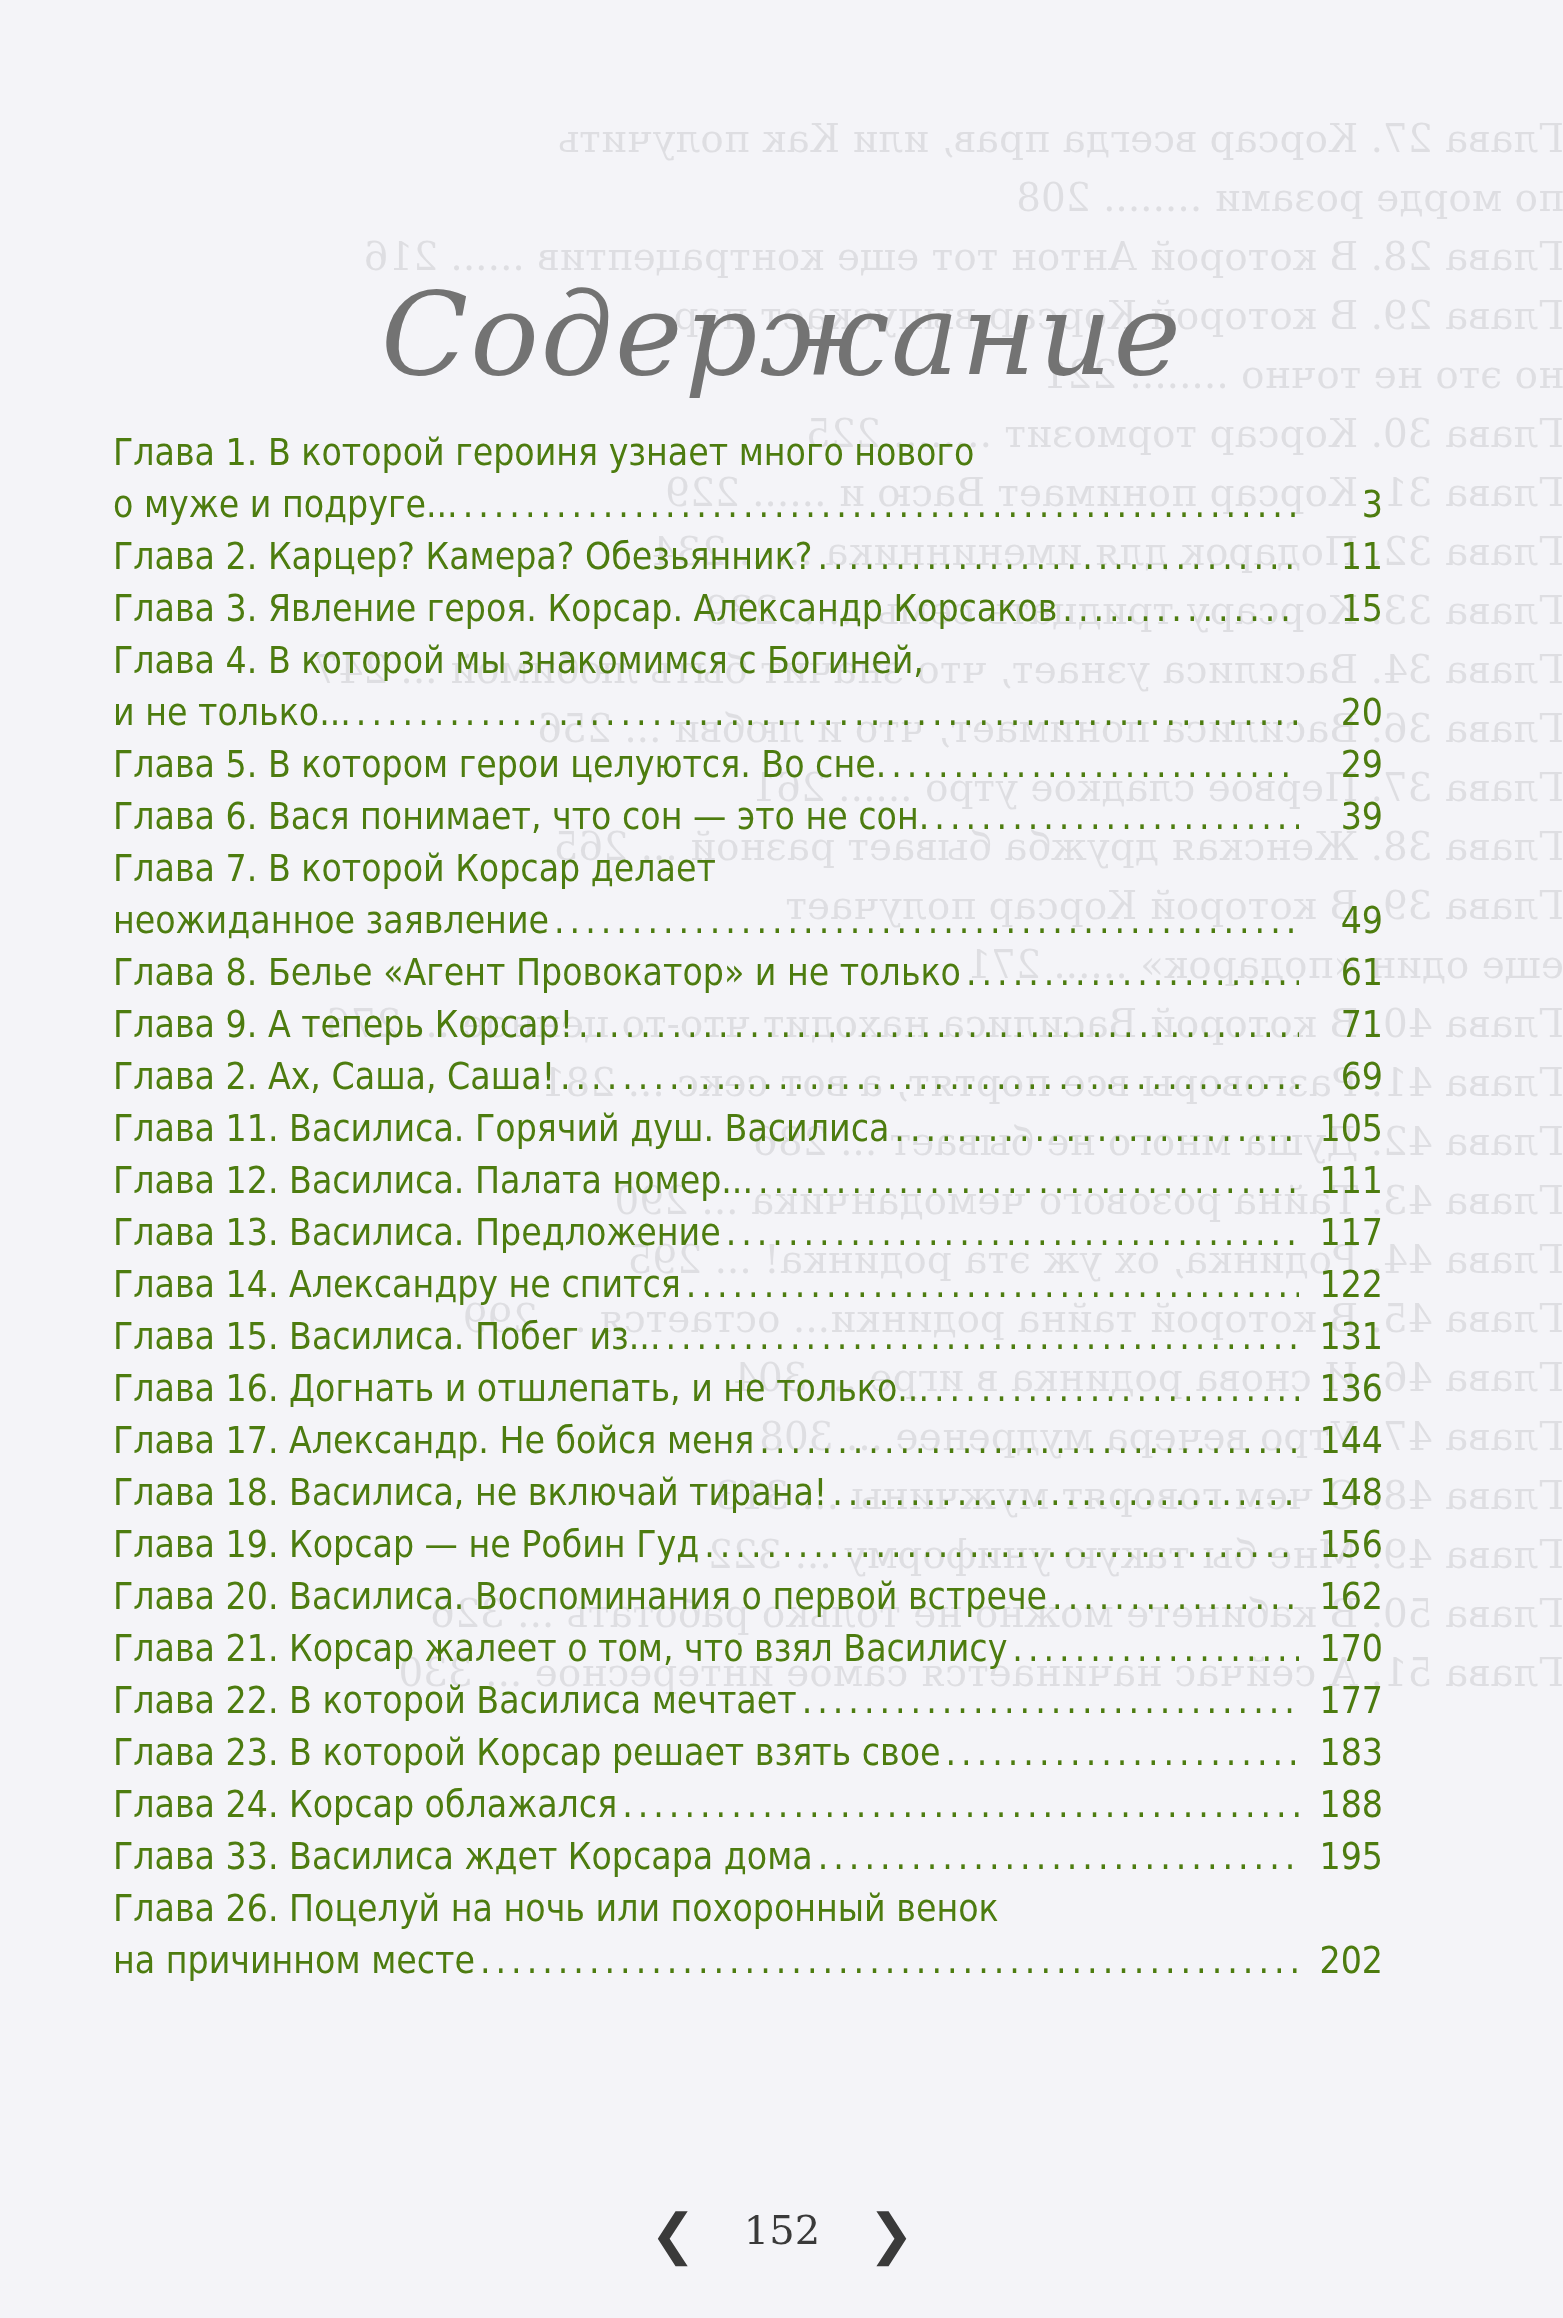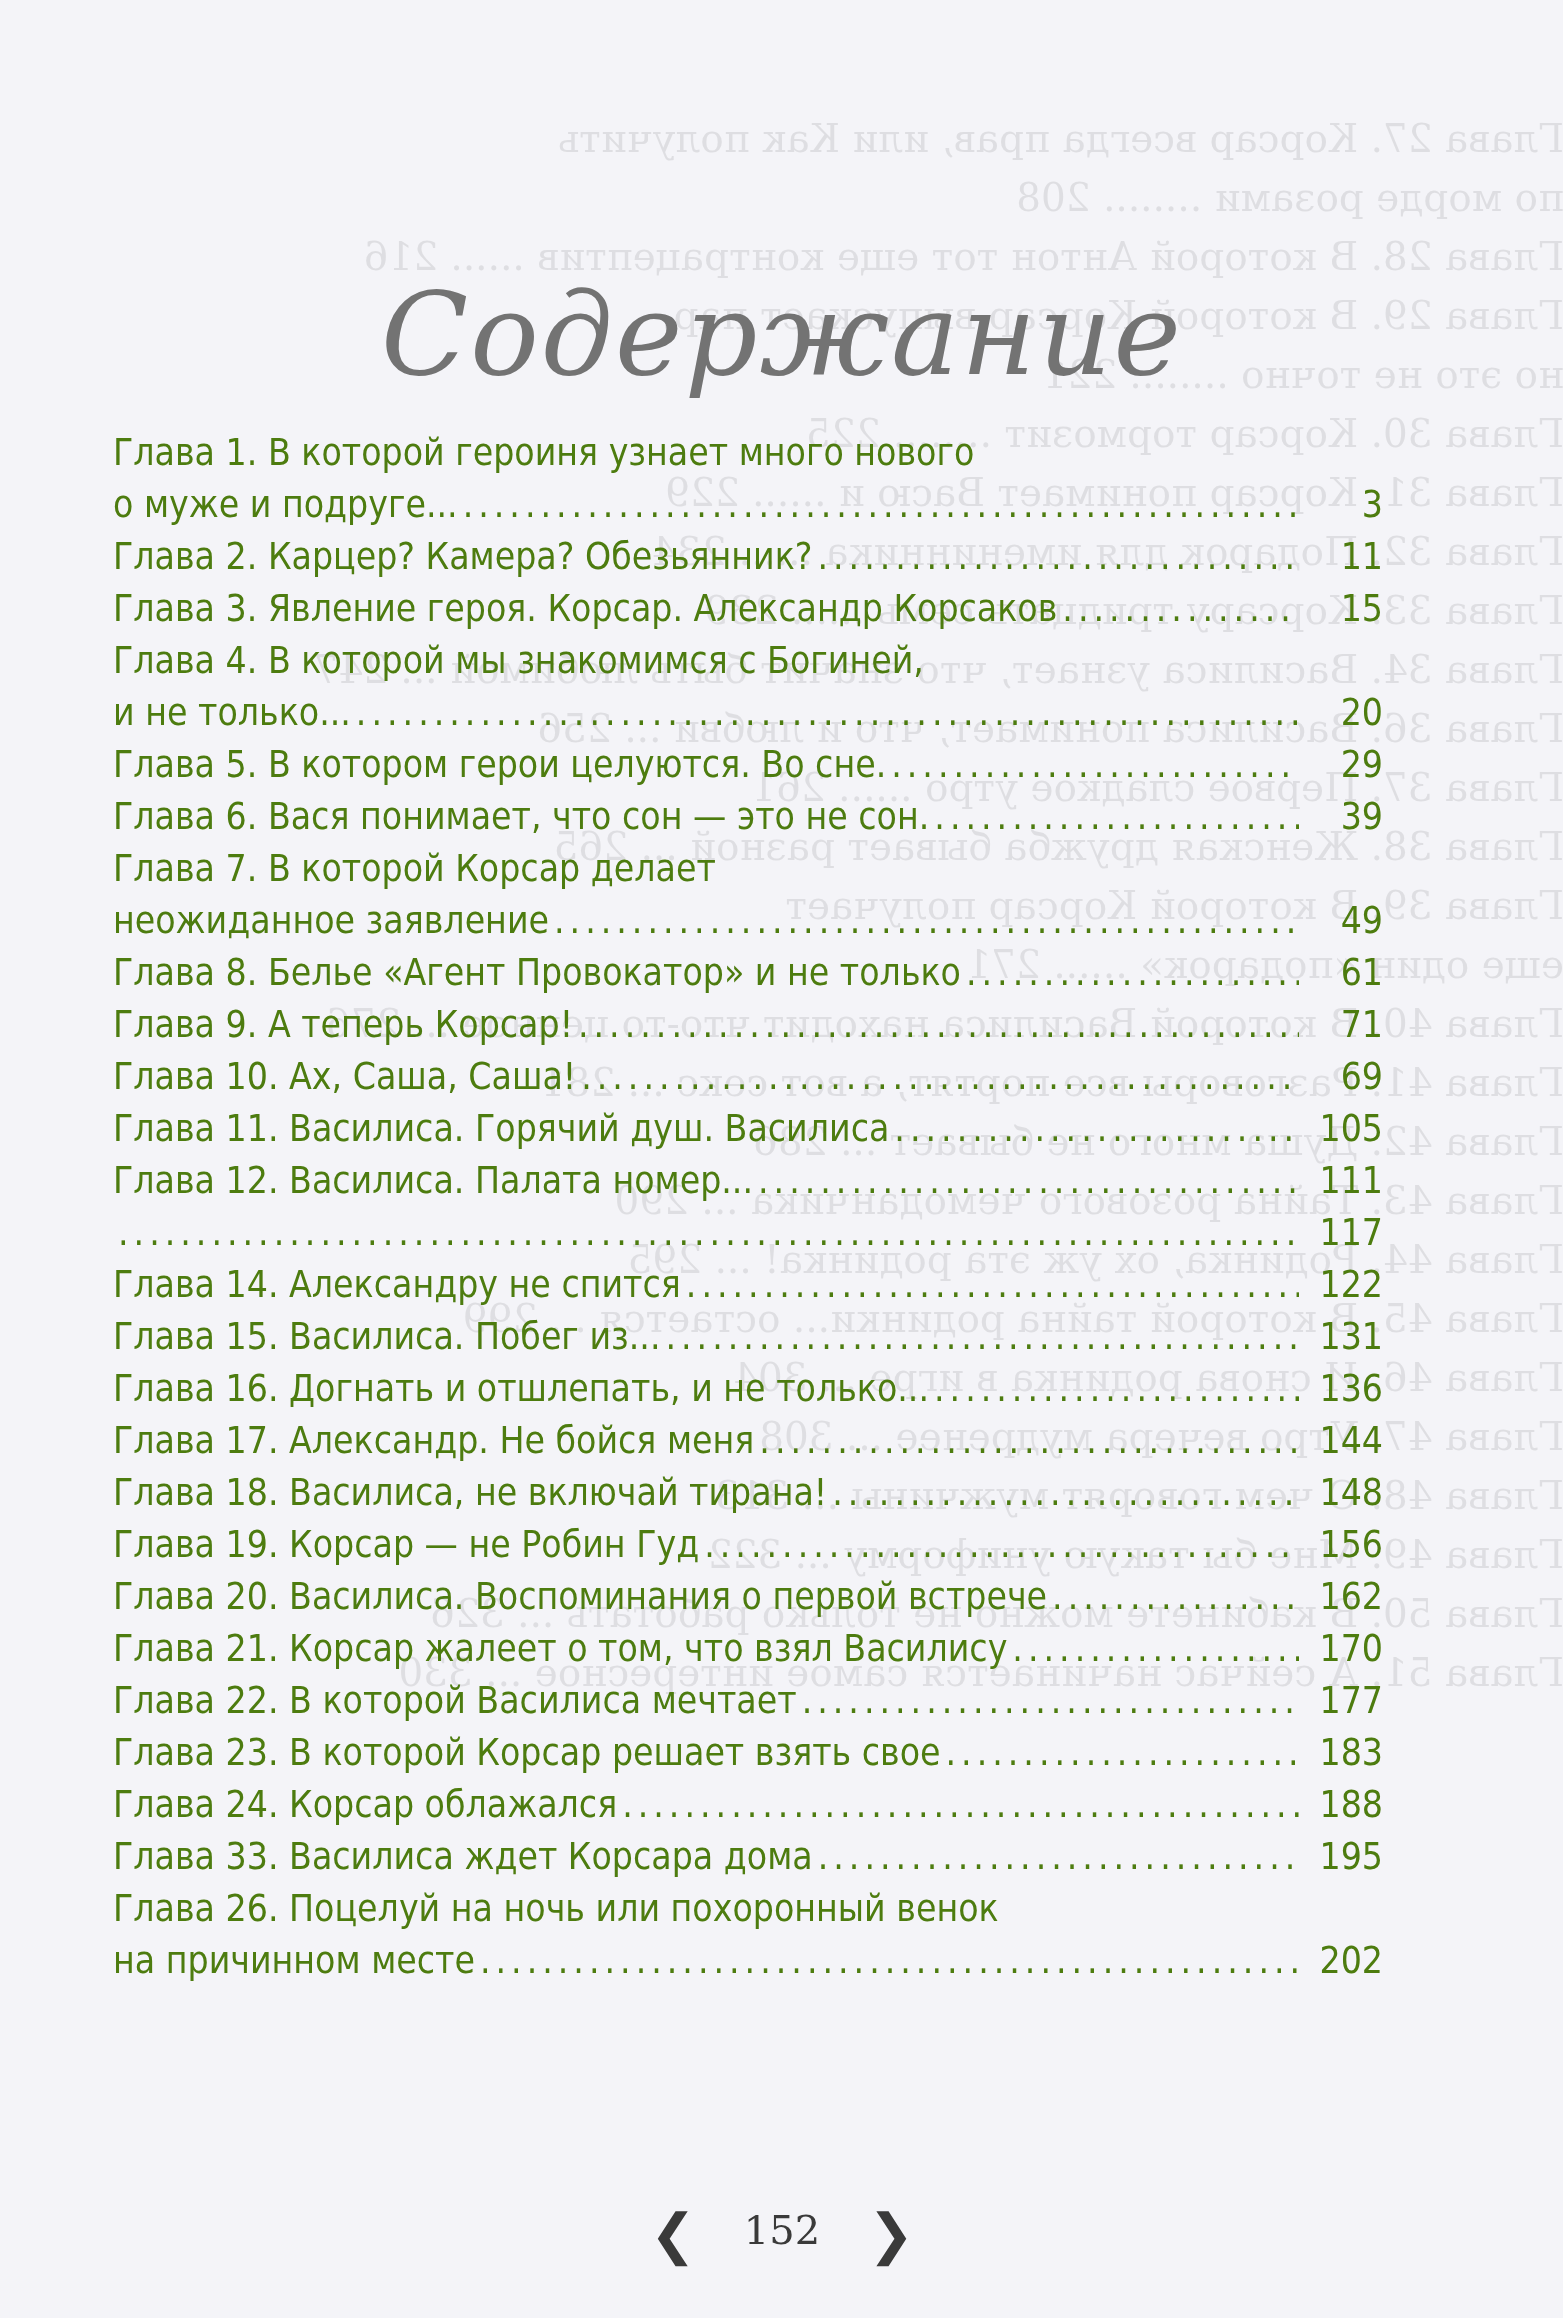--- a/index.html
+++ b/index.html
@@ -95,35 +95,36 @@
       <span class="t">Глава 8. Белье «Агент Провокатор» и не только</span>
       <span class="dots"></span>
       <span class="pg">61</span>
     </div>
     <div class="entry">
       <span class="t">Глава 9. А теперь Корсар!</span>
       <span class="dots"></span>
       <span class="pg">71</span>
     </div>
     <div class="entry">
-      <span class="t">Глава 10. Ах, Саша, Саша!</span>
+      <span class="t">Глава 2. Ах, Саша, Саша!</span>
       <span class="dots"></span>
       <span class="pg">69</span>
     </div>
     <div class="entry">
       <span class="t">Глава 11. Василиса. Горячий душ. Василиса</span>
       <span class="dots"></span>
       <span class="pg">105</span>
     </div>
     <div class="entry">
       <span class="t">Глава 12. Василиса. Палата номер...</span>
       <span class="dots"></span>
       <span class="pg">111</span>
     </div>
     <div class="entry">
+      <span class="t">Глава 13. Василиса. Предложение</span>
       <span class="dots"></span>
       <span class="pg">117</span>
     </div>
     <div class="entry">
       <span class="t">Глава 14. Александру не спится</span>
       <span class="dots"></span>
       <span class="pg">122</span>
     </div>
     <div class="entry">
       <span class="t">Глава 15. Василиса. Побег из...</span>

